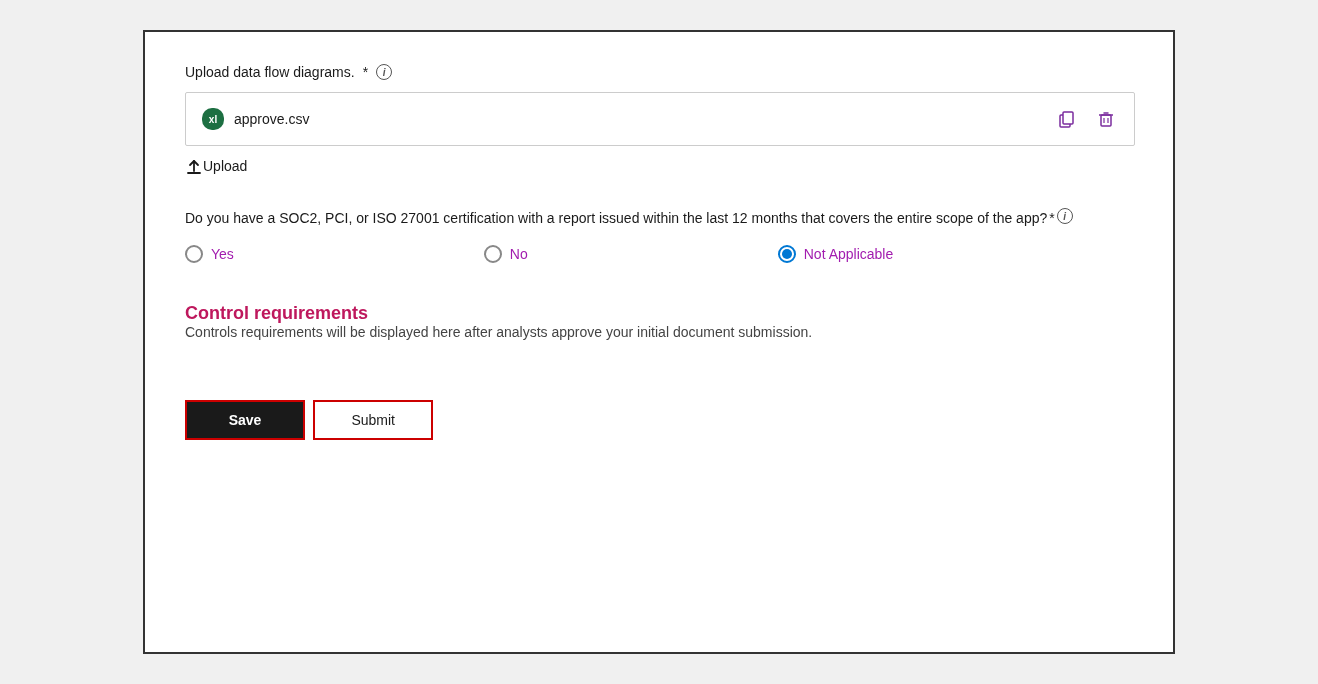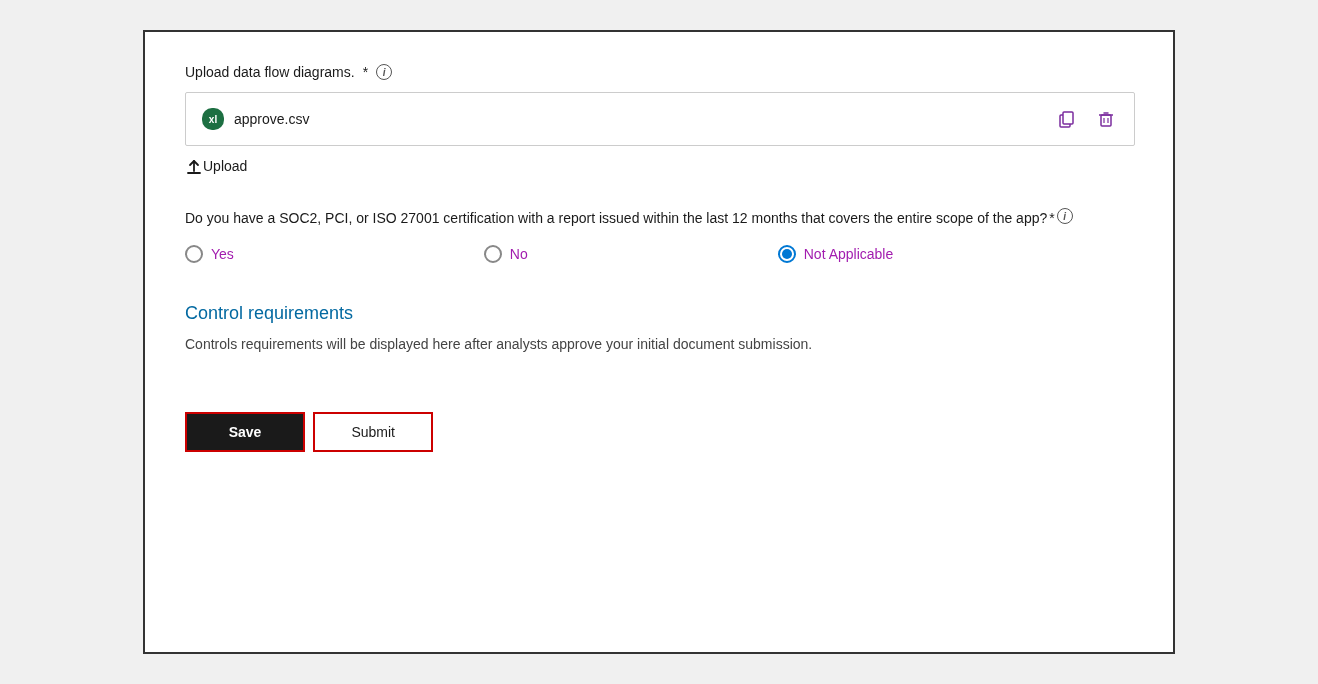--- a/index.html
+++ b/index.html
@@ -175,23 +175,22 @@
     }
 
     .radio-label {
       font-size: 14px;
       color: #a21caf;
     }
 
     
     .section-title {
       font-size: 18px;
-      font-weight: 400;
-      color: #0369a1;
-      margin-bottom: 12px;
+      font-weight: 700;
+      color: #be185d;
     }
 
     .section-desc {
       font-size: 14px;
       color: #444444;
       margin-bottom: 60px;
     }
 
     
     .button-group {

